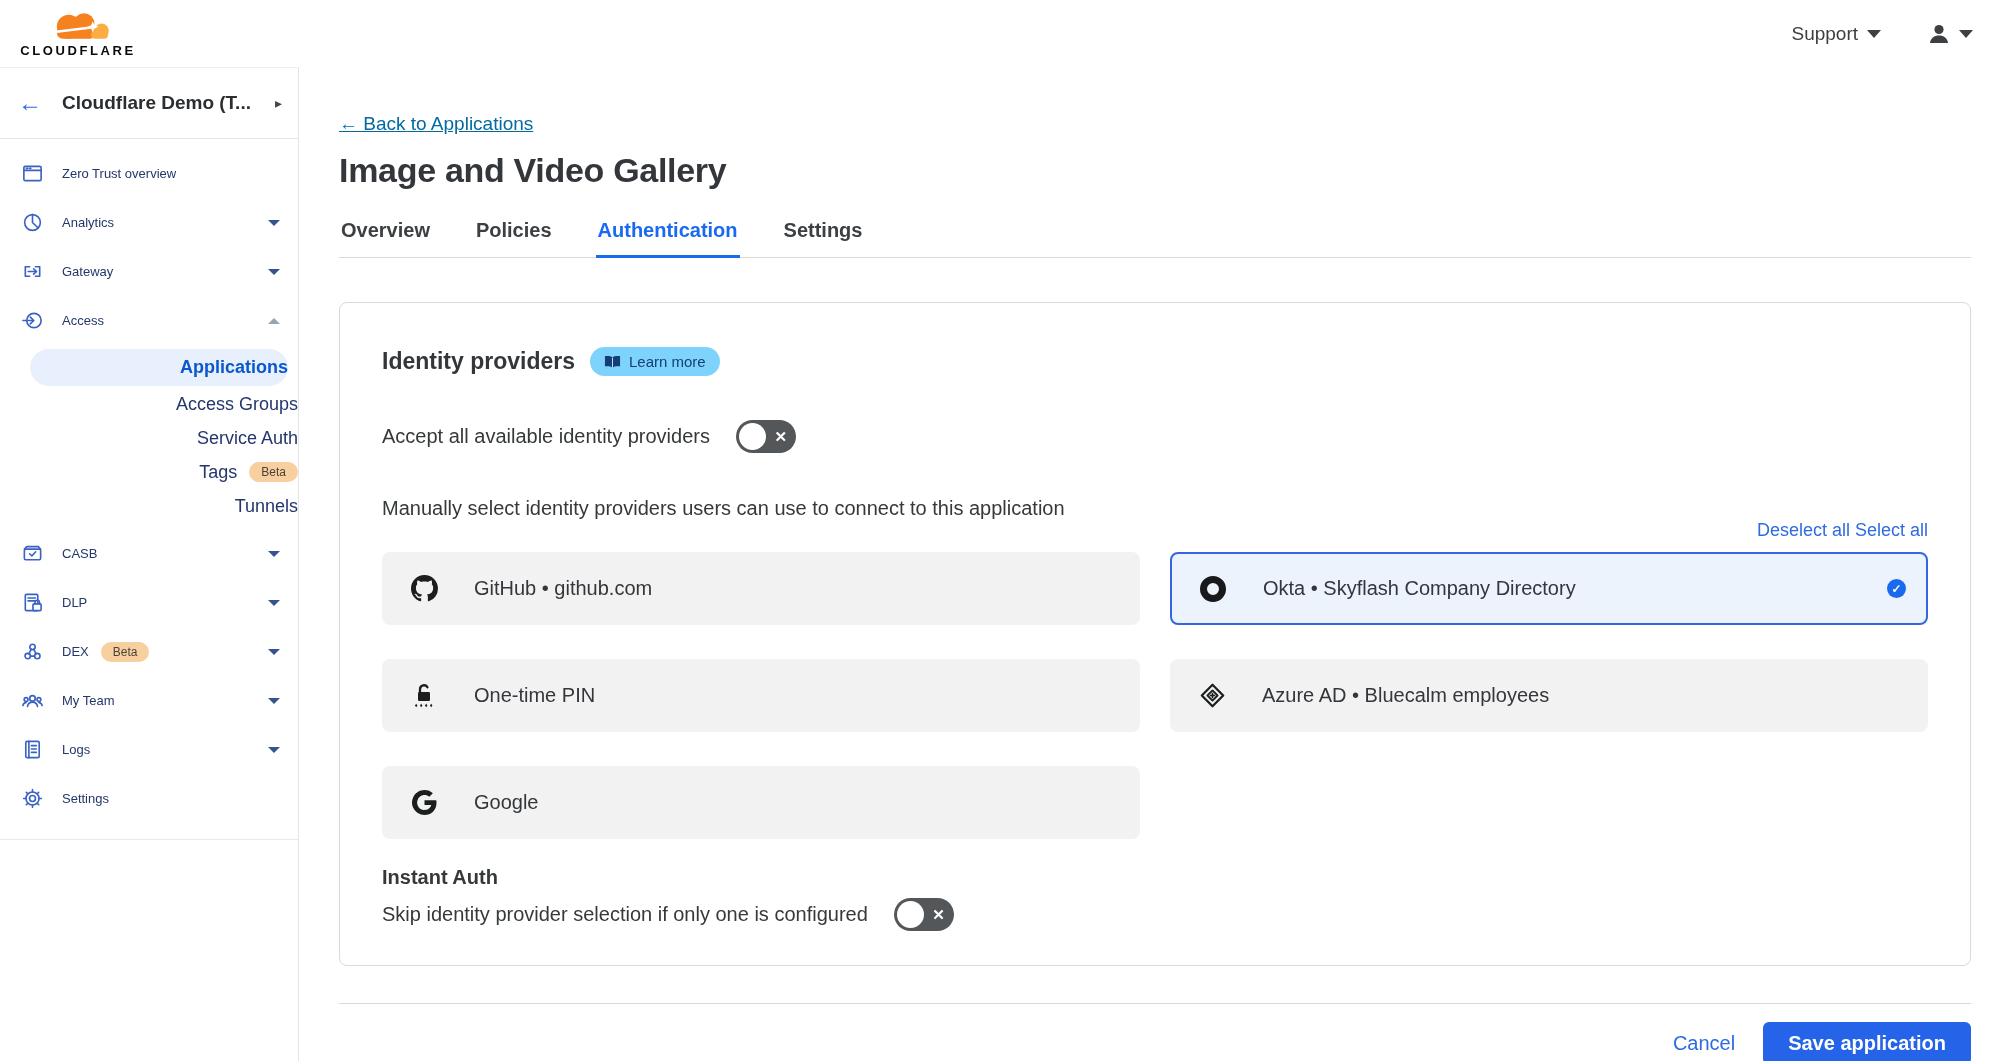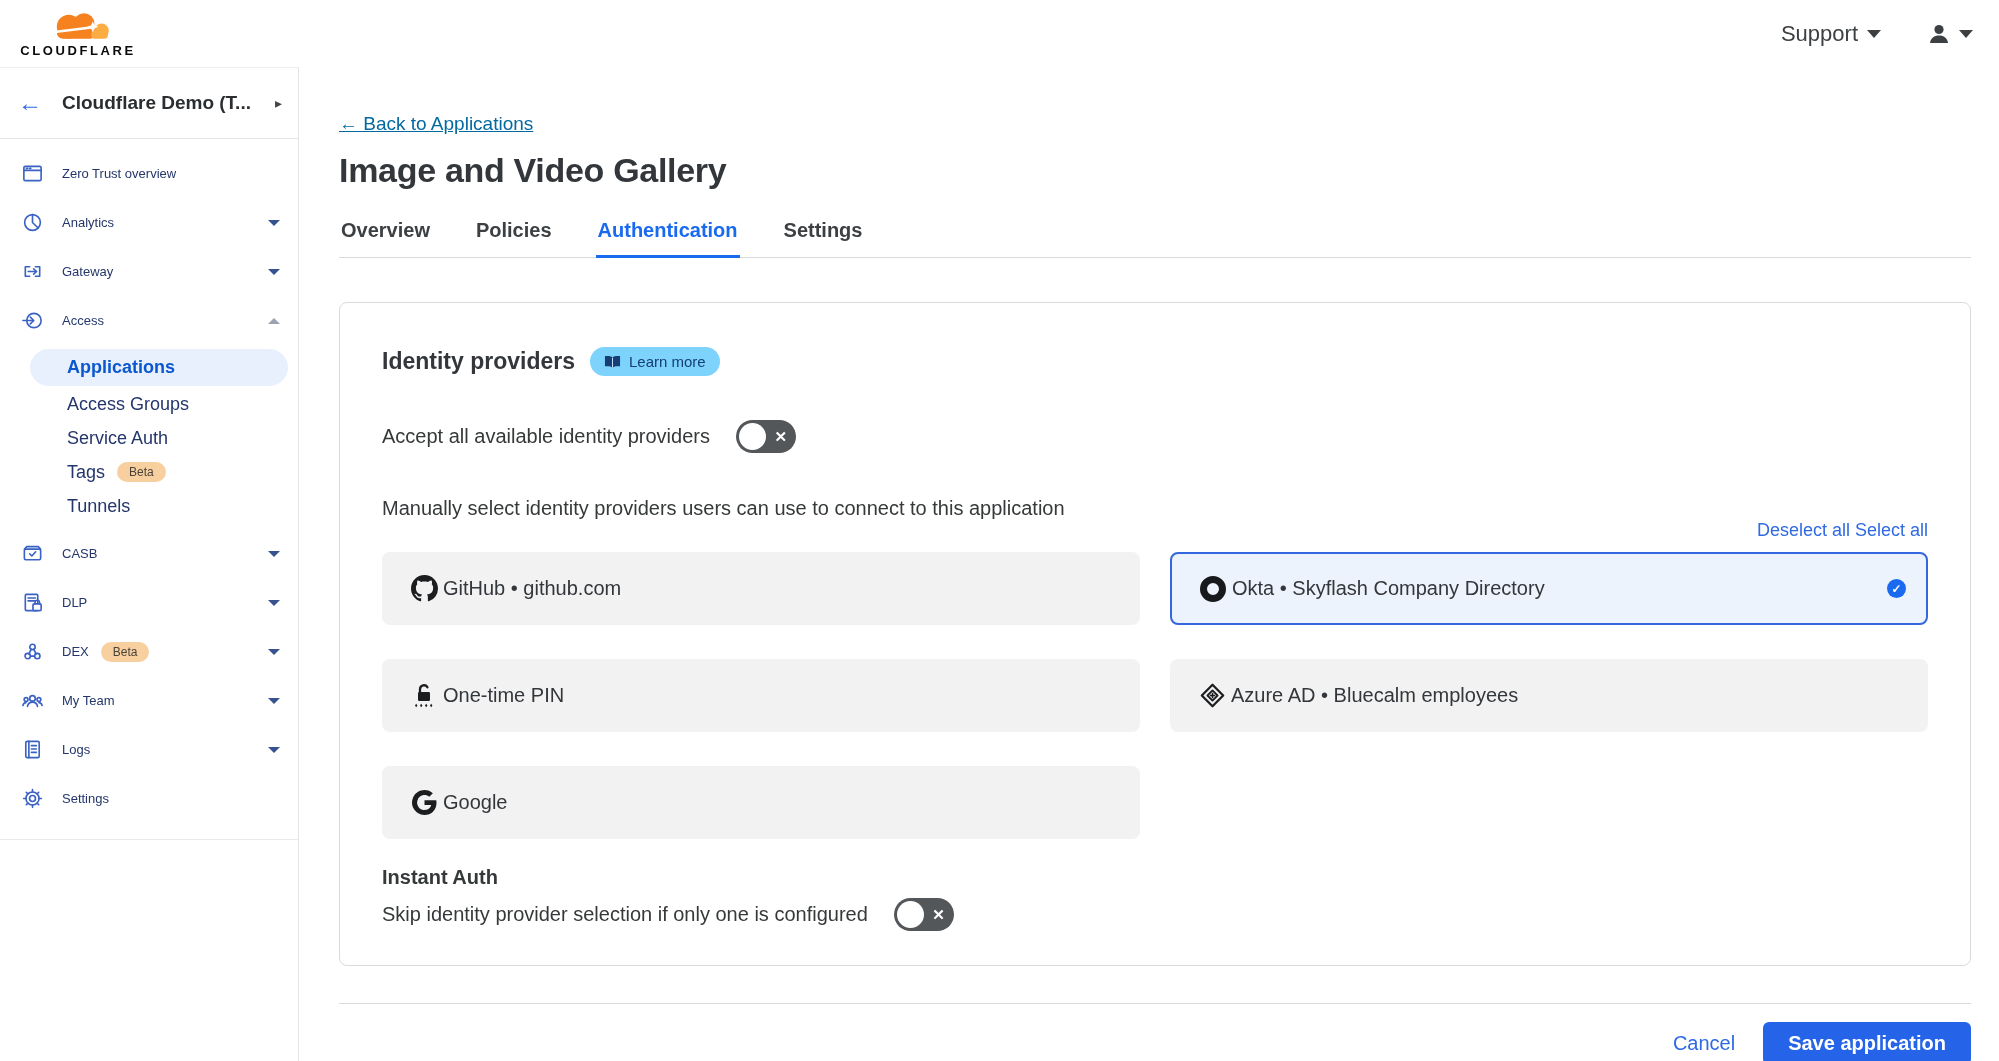--- a/index.html
+++ b/index.html
@@ -6,21 +6,21 @@
   html,body { width:1999px; height:1061px; overflow:hidden; background:#fff;
     font-family:"Liberation Sans", sans-serif; color:#36393a; }
 
   
   .topbar { height:67px; display:flex; align-items:center; justify-content:space-between;
     padding:0 26px 0 14px; background:#fff; }
   .brand { display:flex; flex-direction:column; align-items:center; width:128px; cursor:pointer; }
   .brand svg { height:32px; }
   .brand-text { font-size:13px; font-weight:700; letter-spacing:2.6px; color:#0b0b0b; margin-top:1px; }
   .topbar-right { display:flex; align-items:center; gap:46px; }
-  .support { display:flex; align-items:center; gap:9px; font-size:22px; color:#3d4043; cursor:pointer; }
+  .support { display:flex; align-items:center; gap:9px; font-size:19px; color:#3d4043; cursor:pointer; }
   .user-menu { display:flex; align-items:center; gap:8px; cursor:pointer; }
   .caret-dk { width:0; height:0; border-left:7px solid transparent; border-right:7px solid transparent;
     border-top:8px solid #3d4043; }
 
   
   .sidebar { position:absolute; top:67px; left:0; bottom:0; width:299px;
     border-right:1px solid #e2e4e6; border-top:1px solid #eceeef; background:#fff; }
   .acct-header { height:71px; display:flex; align-items:center; padding:0 16px 0 18px;
     border-bottom:1px solid #e2e4e6; }
   .acct-back { color:#2f6ae3; font-size:24px; cursor:pointer; line-height:1; }
@@ -29,21 +29,21 @@
   .nav { padding-top:10px; }
   .nav-item { height:49px; display:flex; align-items:center; padding:0 18px 0 20px; cursor:pointer; }
   .nav-item .ico { width:24px; display:flex; justify-content:center; }
   .nav-item .lbl { margin-left:18px; font-size:13px; color:#24366b; }
   .caret-down { width:0; height:0; margin-left:auto; border-left:6px solid transparent;
     border-right:6px solid transparent; border-top:6px solid #36528f; }
   .caret-up { width:0; height:0; margin-left:auto; border-left:6px solid transparent;
     border-right:6px solid transparent; border-bottom:6px solid #9aa3b2; }
   .subnav { padding:3px 0 6px 0; }
   .sub-item { height:34px; display:flex; align-items:center; padding-left:67px; font-size:18px;
-    color:#24366b; cursor:pointer; }
+    color:#24366b; cursor:pointer;justify-content:flex-end; }
   .sub-item.active { margin:1px 10px 1px 30px; padding-left:37px; height:37px; border-radius:999px;
     background:#e7f0fc; color:#0b57cf; font-weight:700; }
   .beta { margin-left:12px; background:#f8d0a0; color:#4a423a; border-radius:999px;
     font-size:12px; padding:3px 12px; }
   .sidebar-divider { margin-top:16px; border-top:1px solid #e8eaec; }
 
   
   .main { position:absolute; top:67px; left:299px; right:0; bottom:0; background:#fff;
     padding:0 28px 0 40px; }
   .back-link { display:inline-block; margin-top:46px; font-size:19px; color:#0369a1;
@@ -62,21 +62,21 @@
     border-radius:999px; padding:6px 14px; font-size:15px; cursor:pointer; }
   .row { display:flex; align-items:center; }
   .accept-row { margin-top:44px; }
   .body-text { font-size:20px; color:#36393a; }
   .manual-row { margin-top:44px; }
   .select-links { display:flex; justify-content:flex-end; gap:5px; margin-top:0px; }
   .select-links span { font-size:18px; color:#2f6ae3; cursor:pointer; }
 
   .idp-grid { margin-top:11px; display:grid; grid-template-columns:1fr 1fr; column-gap:30px; row-gap:34px; }
   .tile { height:73px; border-radius:8px; background:#f2f2f2; display:flex; align-items:center;
-    padding:0 20px 0 27px; gap:5px; cursor:pointer; border:1px solid transparent; }
+    padding:0 20px 0 27px; gap:36px; cursor:pointer; border:1px solid transparent; }
   .tile .tile-label { font-size:20px; color:#33363a; }
   .tile.selected { background:#ecf3fd; border:2px solid #3566df; }
   .tile-ico { width:28px; display:flex; flex-direction:column; align-items:center; justify-content:center; }
   .okta-ring { width:26px; height:26px; border:7px solid #17191c; border-radius:50%; }
   .check-circle { margin-left:auto; width:19px; height:19px; border-radius:50%; background:#1a6af0;
     color:#fff; font-size:12px; font-weight:700; display:flex; align-items:center; justify-content:center; }
 
   .instant-heading { margin-top:27px; font-size:20px; font-weight:700; }
   .skip-row { margin-top:9px; }
 

